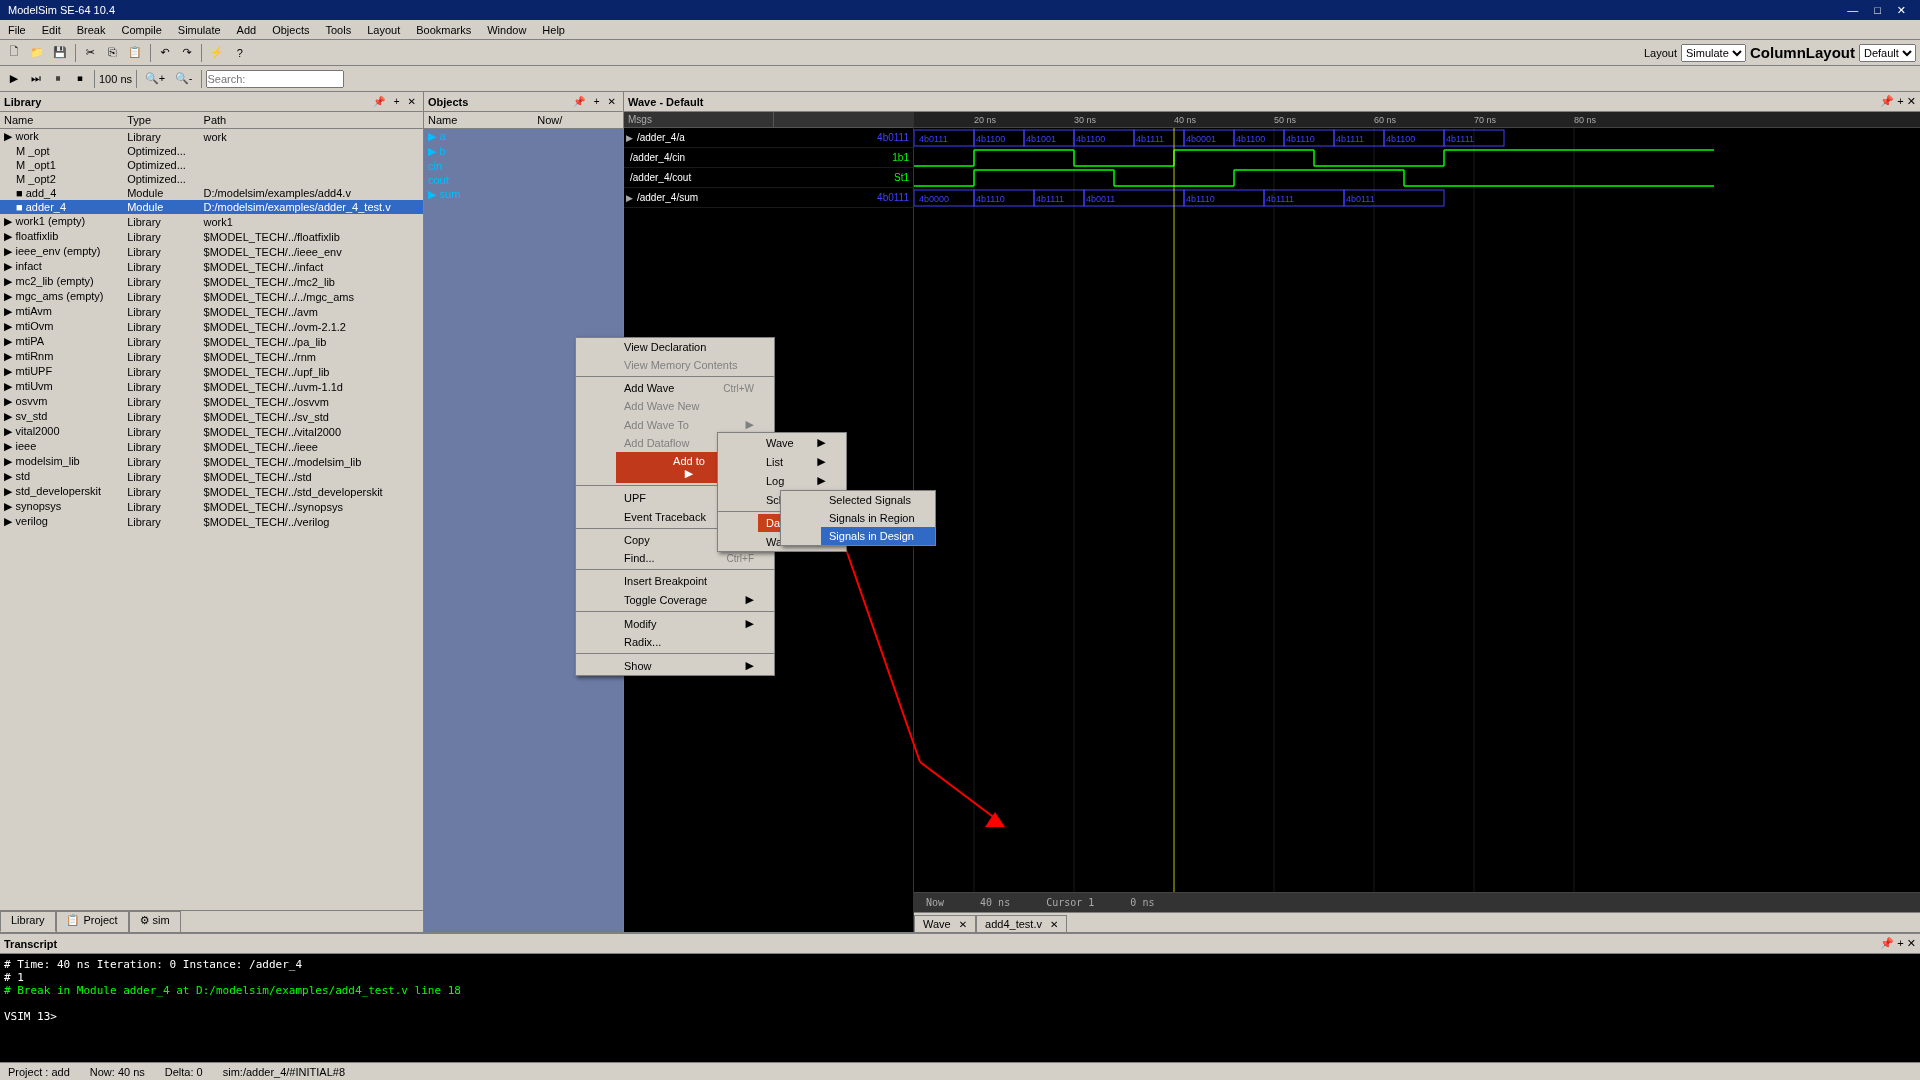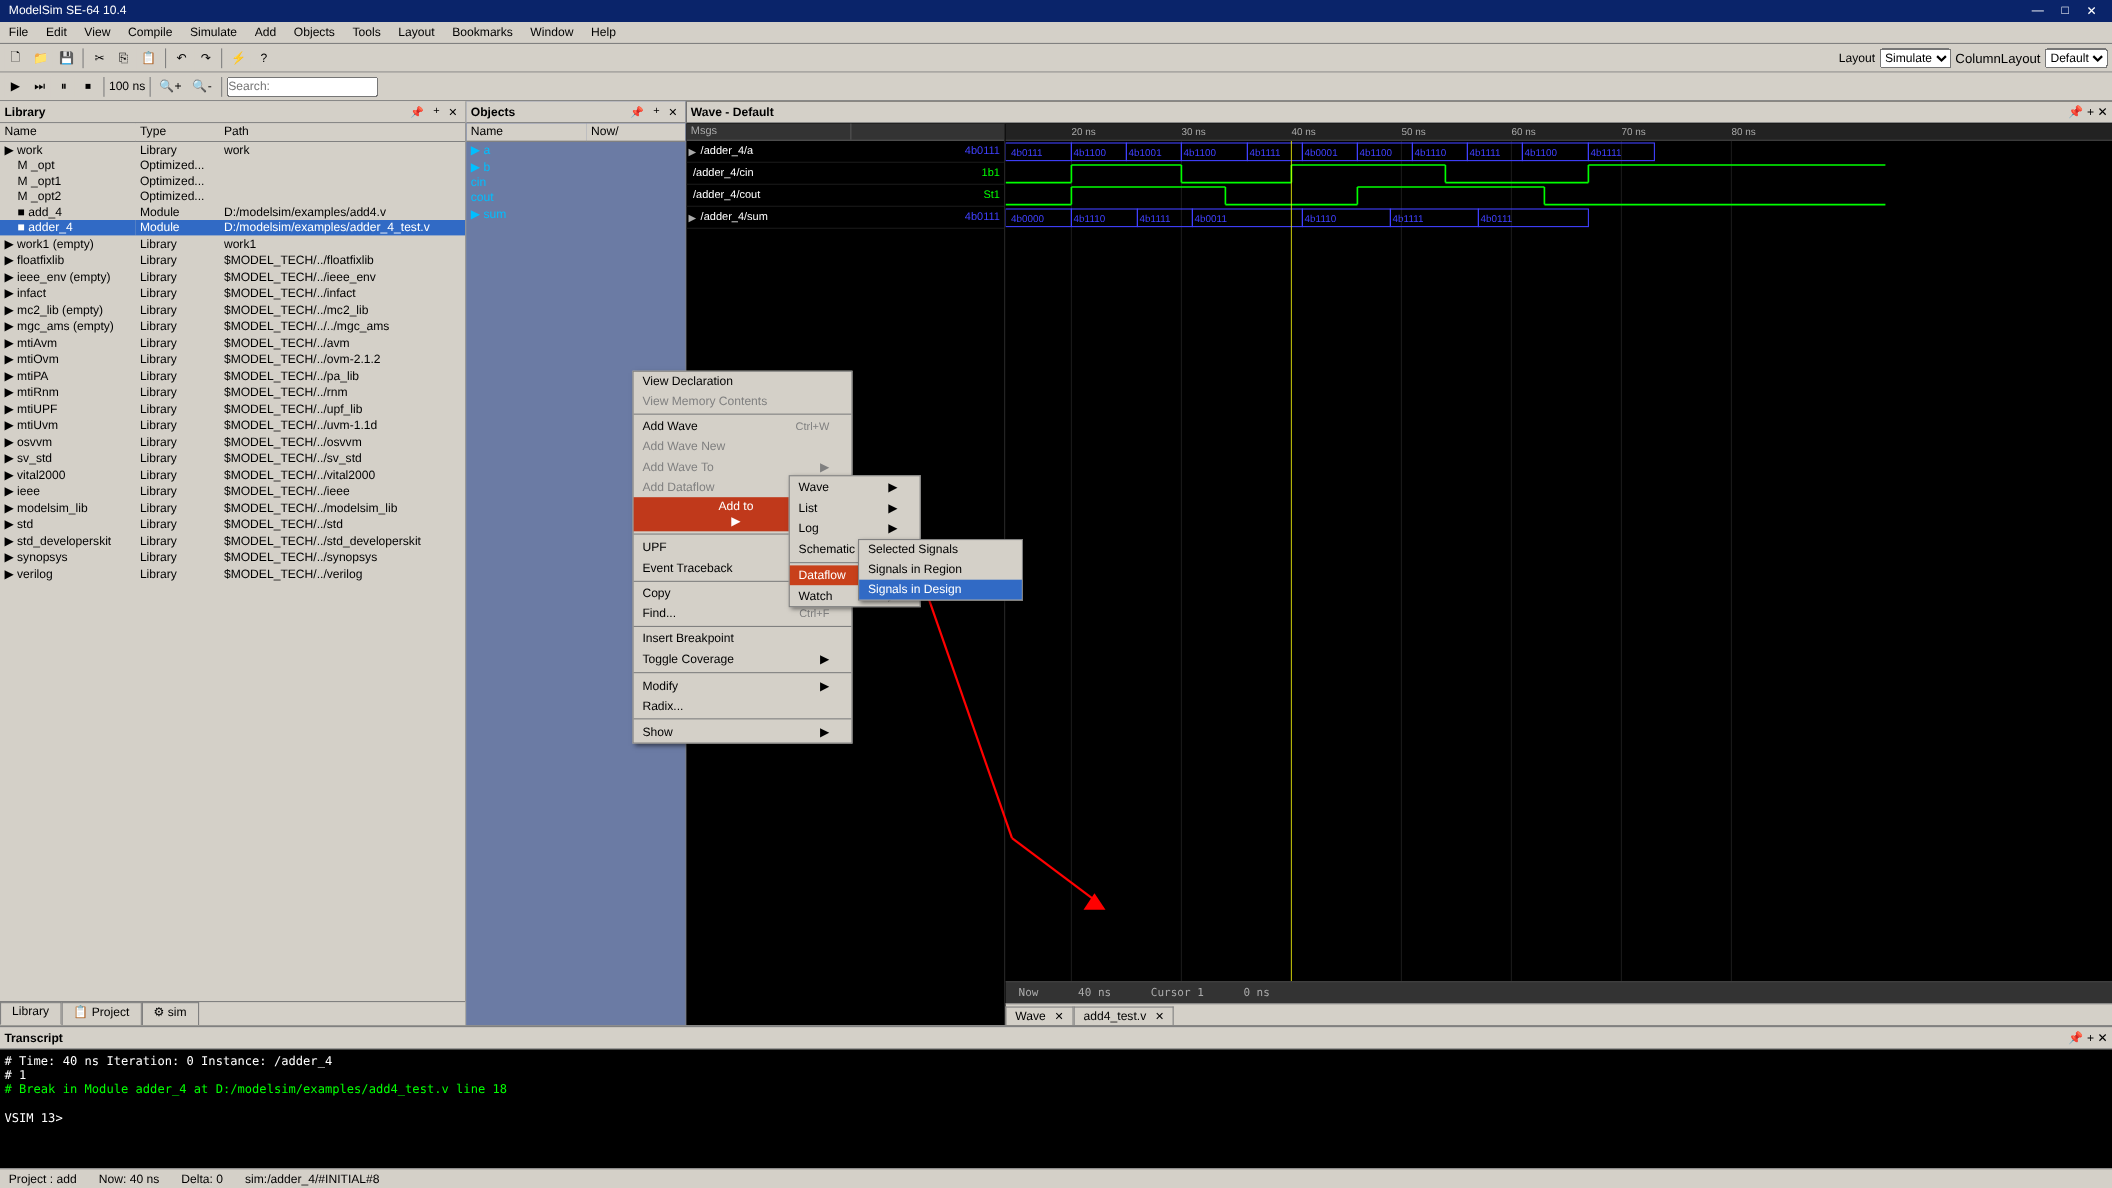--- a/index.html
+++ b/index.html
@@ -47,21 +47,21 @@
     
     
     #wave-panel { flex: 1; background: #000; display: flex; flex-direction: column; }
     #wave-header { background: #d4d0c8; border-bottom: 1px solid #808080; padding: 2px 4px; display: flex; align-items: center; justify-content: space-between; height: 20px; }
     #wave-title { font-weight: bold; font-size: 11px; }
     
     #waveform-area { flex: 1; background: #000; overflow: hidden; position: relative; }
     
     
     #context-menu { position: absolute; left: 575px; top: 245px; z-index: 1000; background: #d4d0c8; border: 1px solid #808080; box-shadow: 2px 2px 4px rgba(0,0,0,0.5); min-width: 180px; font-size: 11px; }
-    .ctx-item { padding: 3px 20px 3px 8px; cursor: pointer; display: flex; justify-content: space-between; align-items: center; white-space: nowrap; }
+    .ctx-item { padding: 3px 20px 3px 8px; cursor: pointer; display: flex; justify-content: space-between; align-items: center; white-space: nowrap; margin-left: 40px; }
     .ctx-item.disabled { color: #808080; cursor: default; }
     .ctx-item.highlighted { background: #c0391b; color: #fff; }
     .ctx-separator { height: 1px; background: #808080; margin: 2px 0; }
     
     
     #submenu-addto { position: absolute; left: 717px; top: 340px; z-index: 1001; background: #d4d0c8; border: 1px solid #808080; box-shadow: 2px 2px 4px rgba(0,0,0,0.5); min-width: 120px; font-size: 11px; }
     .ctx-item.active-submenu { background: #316ac5; color: #fff; }
     .tab { background: #d4d0c8; border: 1px solid #808080; border-bottom: none; padding: 2px 8px; cursor: pointer; font-size: 11px; display: flex; align-items: center; gap: 4px; }
     .tab.active { background: #fff; }
     #transcript-content { background: #000; color: #fff; padding: 4px; font-family: monospace; font-size: 11px; }
@@ -99,21 +99,21 @@
     <div class="controls">
       <span>—</span>
       <span>□</span>
       <span>✕</span>
     </div>
   </div>
 
   <div id="menu-bar">
     <span class="menu-item">File</span>
     <span class="menu-item">Edit</span>
-    <span class="menu-item">View</span>
+    <span class="menu-item">Break</span>
     <span class="menu-item">Compile</span>
     <span class="menu-item">Simulate</span>
     <span class="menu-item">Add</span>
     <span class="menu-item">Objects</span>
     <span class="menu-item">Tools</span>
     <span class="menu-item">Layout</span>
     <span class="menu-item">Bookmarks</span>
     <span class="menu-item">Window</span>
     <span class="menu-item">Help</span>
   </div>
@@ -131,21 +131,21 @@
       <button class="toolbar-btn">↶</button>
       <button class="toolbar-btn">↷</button>
       <div class="toolbar-separator"></div>
       <button class="toolbar-btn">⚡</button>
       <button class="toolbar-btn">?</button>
       <div style="margin-left:auto; display:flex; align-items:center; gap:4px;">
         <span style="font-size:11px;">Layout</span>
         <select style="font-size:11px; height:18px;">
           <option>Simulate</option>
         </select>
-        <span style="font-size:12px;">ColumnLayout</span>
+        <span style="font-size:15px;font-weight:bold;">ColumnLayout</span>
         <select style="font-size:11px; height:18px;">
           <option>Default</option>
         </select>
       </div>
     </div>
     <div class="toolbar">
       <button class="toolbar-btn">▶</button>
       <button class="toolbar-btn">⏭</button>
       <button class="toolbar-btn">⏸</button>
       <button class="toolbar-btn">⏹</button>

